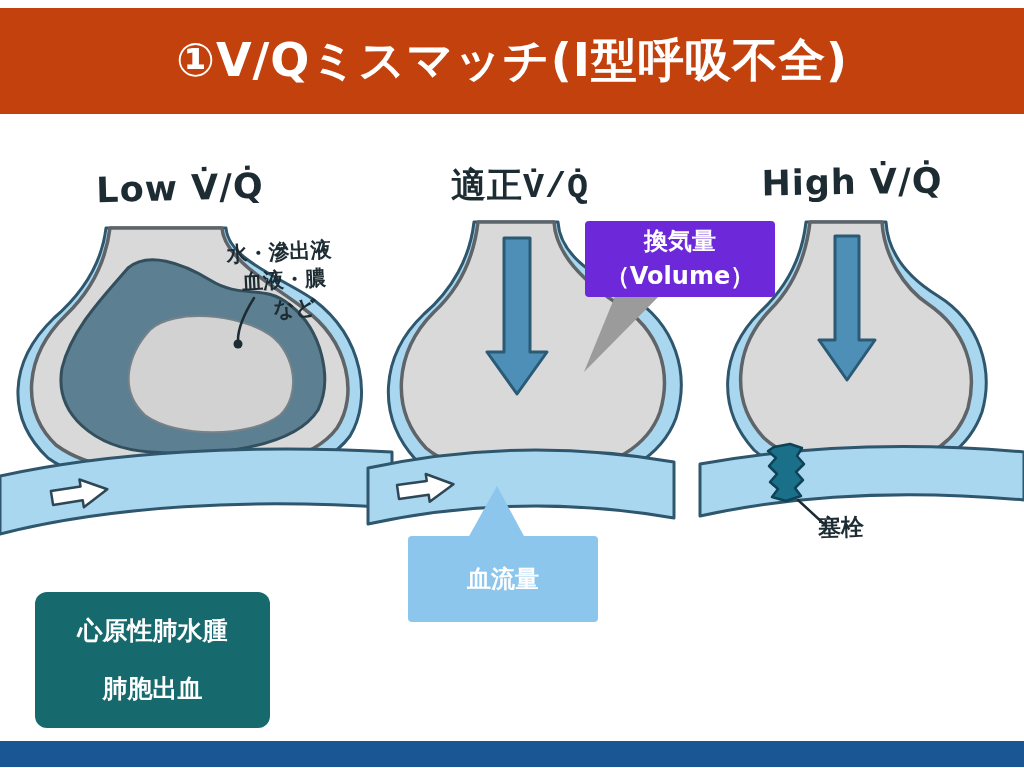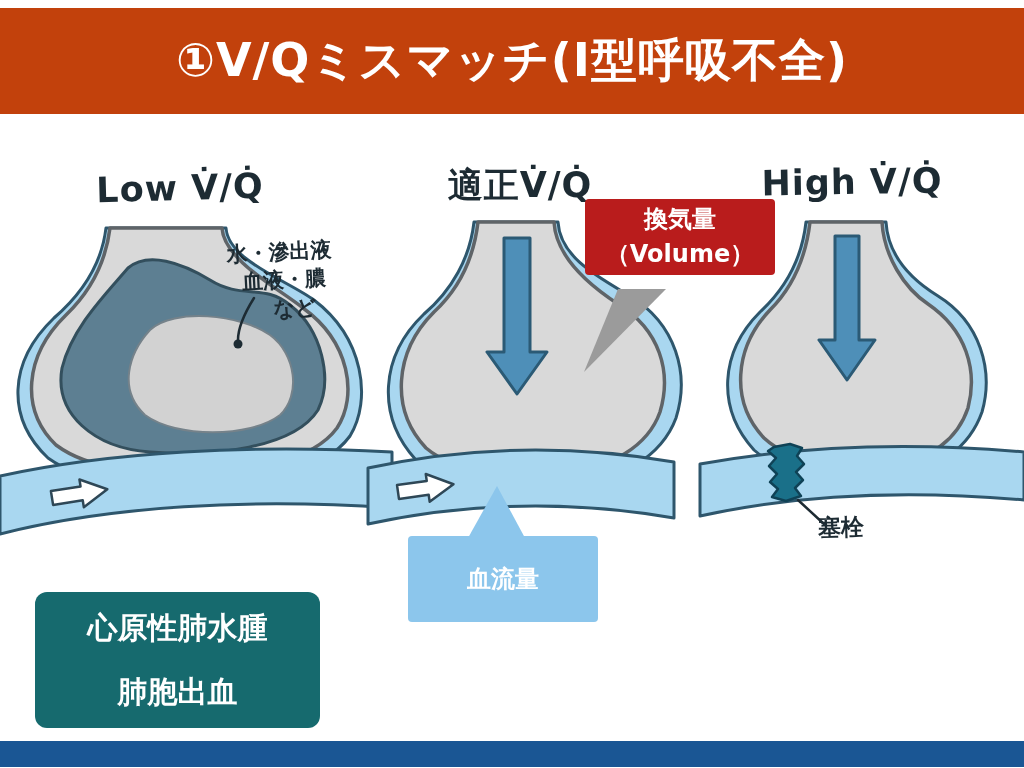--- a/index.html
+++ b/index.html
@@ -19,45 +19,45 @@
     position:absolute;left:0;top:741px;width:1024px;height:26px;background:#1a5694;
   }
   
   .canvas{position:absolute;left:0;top:0;}
   
   .panel-title{
     position:absolute;width:240px;text-align:center;color:#1d2b33;
     font-size:35px;font-weight:600;letter-spacing:1px;white-space:nowrap;
   }
   .pt-low{left:60px;top:168px;transform:rotate(-1.5deg);}
-  .pt-normal{left:400px;top:162px;}
+  .pt-normal{left:400px;top:162px;font-family:Liberation Mono, monospace;}
   .pt-high{left:732px;top:162px;transform:rotate(-1deg);}
   .annotation{
     position:absolute;left:228px;top:238px;color:#1d2b33;font-size:21px;font-weight:600;
     line-height:1.35;transform:rotate(-3deg);white-space:nowrap;
   }
   .annotation .ind1{display:block;padding-left:14px;}
   .annotation .ind2{display:block;padding-left:44px;}
   .embolus-label{
     position:absolute;left:818px;top:512px;color:#1d2b33;font-size:23px;font-weight:600;
     transform:rotate(-2deg);white-space:nowrap;
   }
   
   .callout{
     position:absolute;display:flex;flex-direction:column;align-items:center;justify-content:center;
     color:#ffffff;font-weight:bold;font-size:24px;line-height:1.45;border-radius:4px;text-align:center;
   }
-  .callout-ventilation{left:585px;top:199px;width:190px;height:76px;background:#b91c1c;}
+  .callout-ventilation{left:585px;top:221px;width:190px;height:76px;background:#6d28d9;}
   .callout-perfusion{left:408px;top:536px;width:190px;height:86px;background:#8cc6ec;}
   
   .caption-box{
     position:absolute;background:#166a6e;border-radius:12px;color:#ffffff;font-weight:bold;
     display:flex;flex-direction:column;align-items:center;justify-content:center;text-align:center;
   }
-  .caption-low{left:35px;top:592px;width:285px;height:136px;font-size:30px;line-height:1.35;gap:24px;}
+  .caption-low{left:35px;top:592px;width:235px;height:136px;font-size:25px;line-height:1.35;gap:24px;}
   .caption-high{left:695px;top:592px;width:293px;height:136px;font-size:38px;}
 </style>
 </head>
 <body>
 
 <div class="stage">
 
   <div class="banner">
     <div class="banner-title">①V/Qミスマッチ(Ⅰ型呼吸不全)</div>
   </div>

